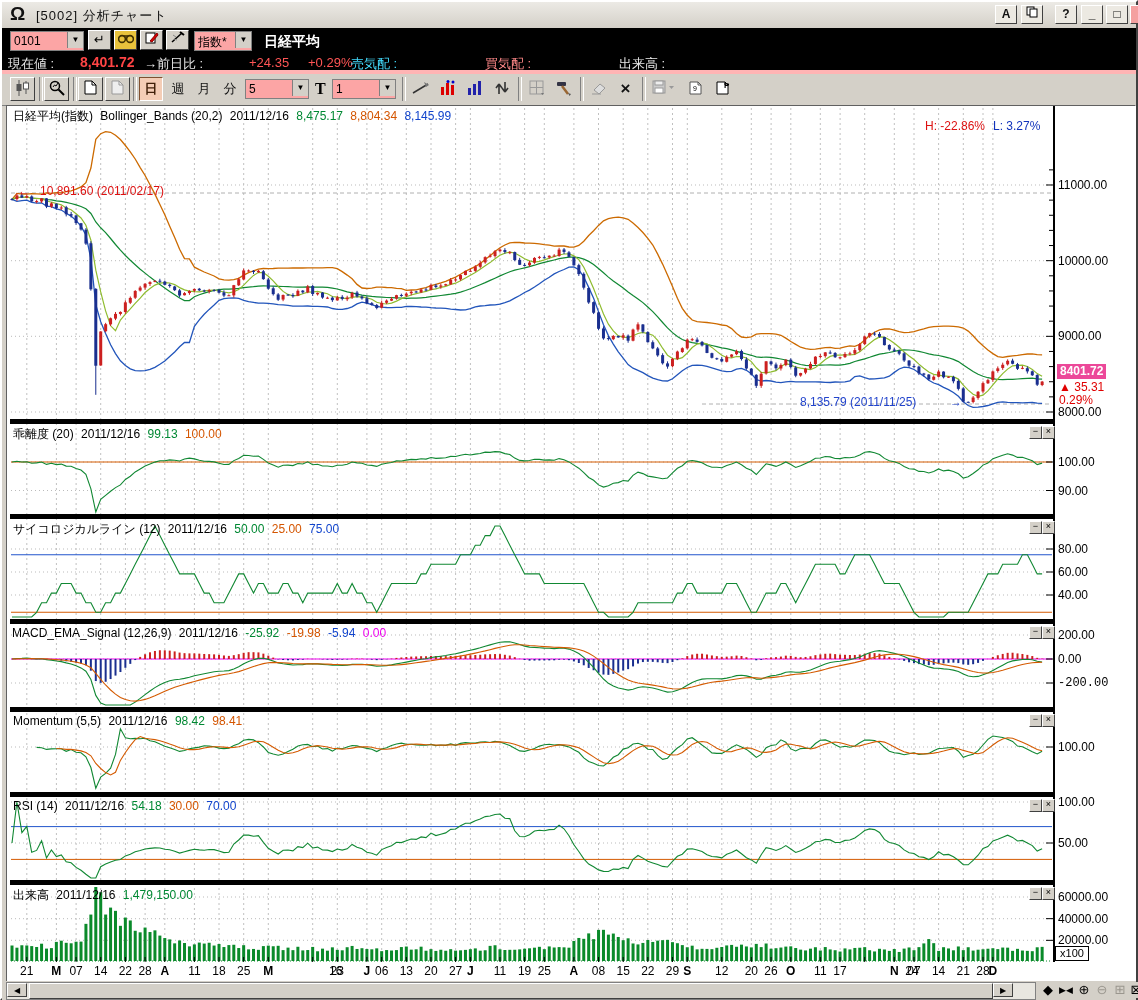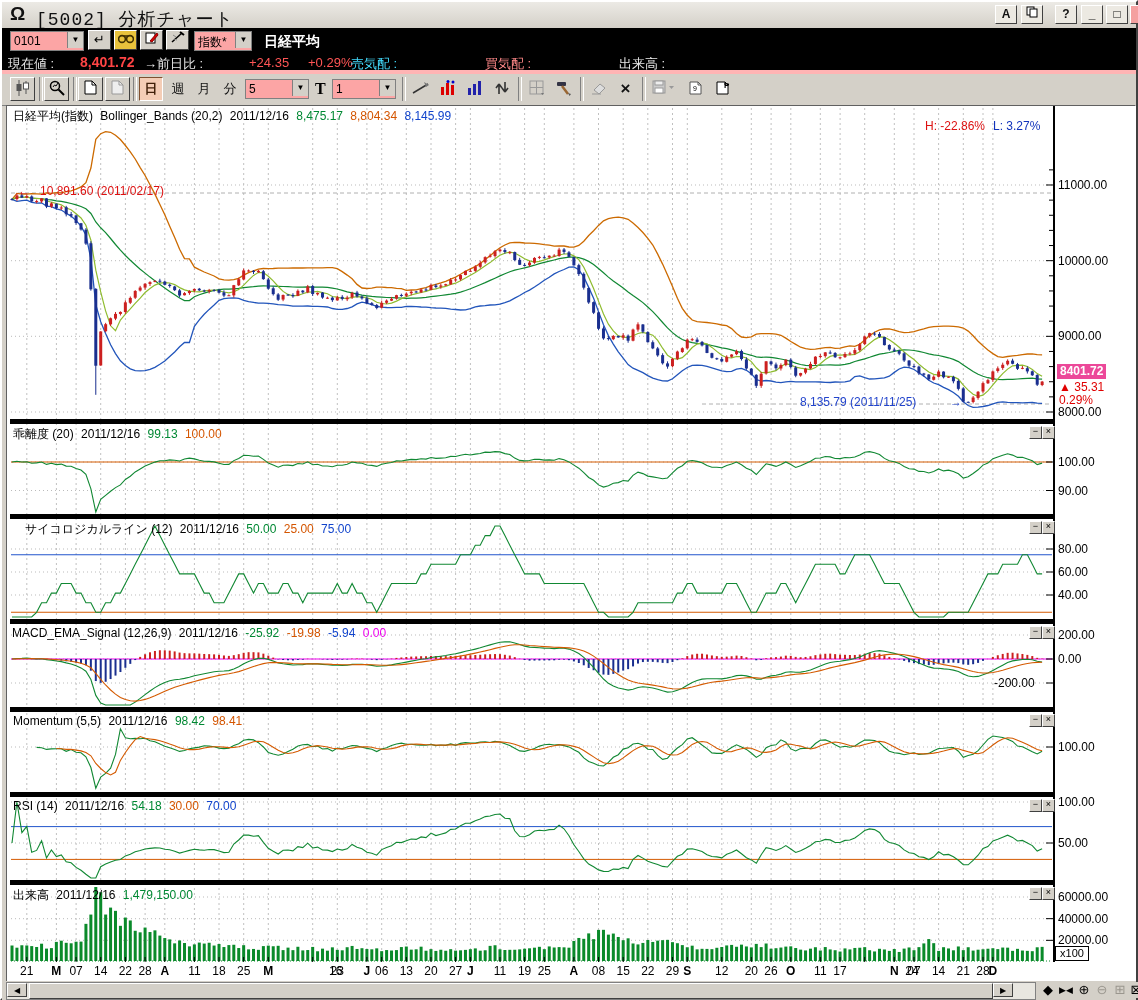--- a/index.html
+++ b/index.html
@@ -2,21 +2,21 @@
 <html><head>
 <meta charset="utf-8">
 <style>
   html,body{margin:0;padding:0;width:1138px;height:1000px;overflow:hidden;background:#d4d0c8;
             font-family:"Liberation Sans","DejaVu Sans",sans-serif;}
   .win{position:relative;width:1134px;height:996px;background:#d4d0c8;
        border-top:2px solid #fff;border-left:2px solid #fff;border-right:2px solid #404040;border-bottom:2px solid #404040;}
   
   .titlebar{position:absolute;left:0;top:0;width:100%;height:26px;background:linear-gradient(#eceae5,#d4d0c8);}
   .logo{position:absolute;left:8px;top:1px;font-size:19px;font-weight:bold;color:#111;}
-  .wtitle{position:absolute;left:34px;top:5px;font-size:18px;color:#111;letter-spacing:1px;font-family:Liberation Mono, monospace;}
+  .wtitle{position:absolute;left:34px;top:5px;font-size:13px;color:#111;letter-spacing:1px;}
   .tbtn{position:absolute;top:3px;width:22px;height:19px;background:#ece9e2;border-top:1px solid #fff;border-left:1px solid #fff;
         border-right:1px solid #404040;border-bottom:1px solid #404040;font-size:12px;font-weight:bold;color:#111;
         text-align:center;line-height:17px;padding:0;}
   .tbtn.close{background:#f4a0a0;color:#c00000;}
   
   .blackbar{position:absolute;left:0;top:26px;width:100%;height:46px;background:#000;}
   .pinksep{position:absolute;left:0;top:68px;width:100%;height:4px;background:#ffb4b4;border-bottom:1px solid #b06868;}
   .combo{position:absolute;height:18px;background:#fca5a5;border:1px solid #808080;font-size:12px;color:#000;}
   .combo .val{position:absolute;left:3px;top:2px;white-space:nowrap;}
   .combo .arr{position:absolute;right:0;top:0;width:15px;height:16px;background:#d4d0c8;border-left:1px solid #808080;
@@ -1177,21 +1177,21 @@
   <div class="marker">8401.72</div>
   <div class="mline" style="top:378px">▲ 35.31</div>
   <div class="mline" style="top:391px">0.29%</div>
 
   <div class="hdr" style="left:11px;top:424px">
     <span>乖離度 (20)</span>
     <span>2011/12/16</span>
     <span class="c-green">99.13</span>
     <span class="c-orange">100.00</span>
   </div>
-  <div class="hdr" style="left:23px;top:519px">
+  <div class="hdr" style="left:11px;top:519px">
     <span>サイコロジカルライン (12)</span>
     <span>2011/12/16</span>
     <span class="c-green">50.00</span>
     <span class="c-orange">25.00</span>
     <span class="c-blue">75.00</span>
   </div>
   <div class="hdr" style="left:10px;top:624px">
     <span>MACD_EMA_Signal (12,26,9)</span>
     <span>2011/12/16</span>
     <span class="c-green">-25.92</span>
@@ -1236,21 +1236,21 @@
     <div class="albl" style="left: 1056px; top: 251.666px;">10000.00</div>
     <div class="albl" style="left: 1056px; top: 327.333px;">9000.00</div>
     <div class="albl" style="left: 1056px; top: 403px;">8000.00</div>
     <div class="albl" style="left: 1056px; top: 453px;">100.00</div>
     <div class="albl" style="left: 1056px; top: 481.5px;">90.00</div>
     <div class="albl" style="left: 1056px; top: 540px;">80.00</div>
     <div class="albl" style="left: 1056px; top: 563px;">60.00</div>
     <div class="albl" style="left: 1056px; top: 586px;">40.00</div>
     <div class="albl" style="left: 1056px; top: 626px;">200.00</div>
     <div class="albl" style="left: 1056px; top: 650px;">0.00</div>
-    <div class="albl" style="left: 992px; top: 674px;">-200.00</div>
+    <div class="albl" style="left: 1056px; top: 674px; font-family: Liberation Mono, monospace;">-200.00</div>
     <div class="albl" style="left: 1056px; top: 738px;">100.00</div>
     <div class="albl" style="left: 1056px; top: 793px;">100.00</div>
     <div class="albl" style="left: 1056px; top: 834px;">50.00</div>
     <div class="albl" style="left: 1056px; top: 888.002px;">60000.00</div>
     <div class="albl" style="left: 1056px; top: 909.668px;">40000.00</div>
     <div class="albl" style="left: 1056px; top: 931.334px;">20000.00</div>
     <div class="xlbl" style="left: 11.7867px;">21</div>
     <div class="xlbl b" style="left: 41.3602px;">M</div>
     <div class="xlbl" style="left: 61.0758px;">07</div>
     <div class="xlbl" style="left: 85.7204px;">14</div>

